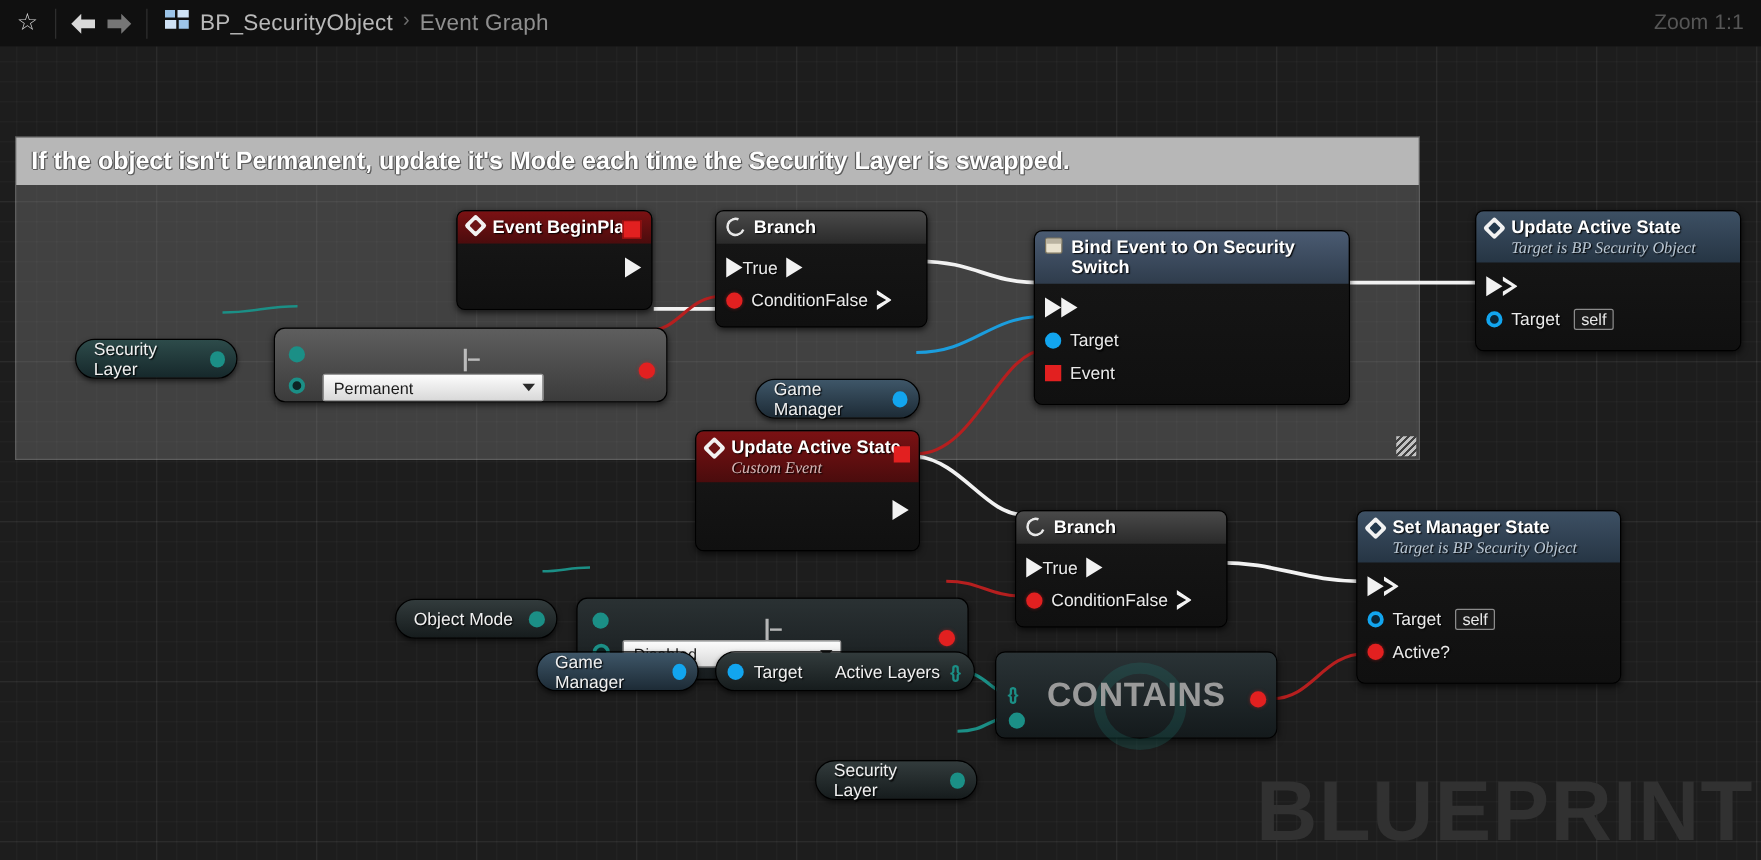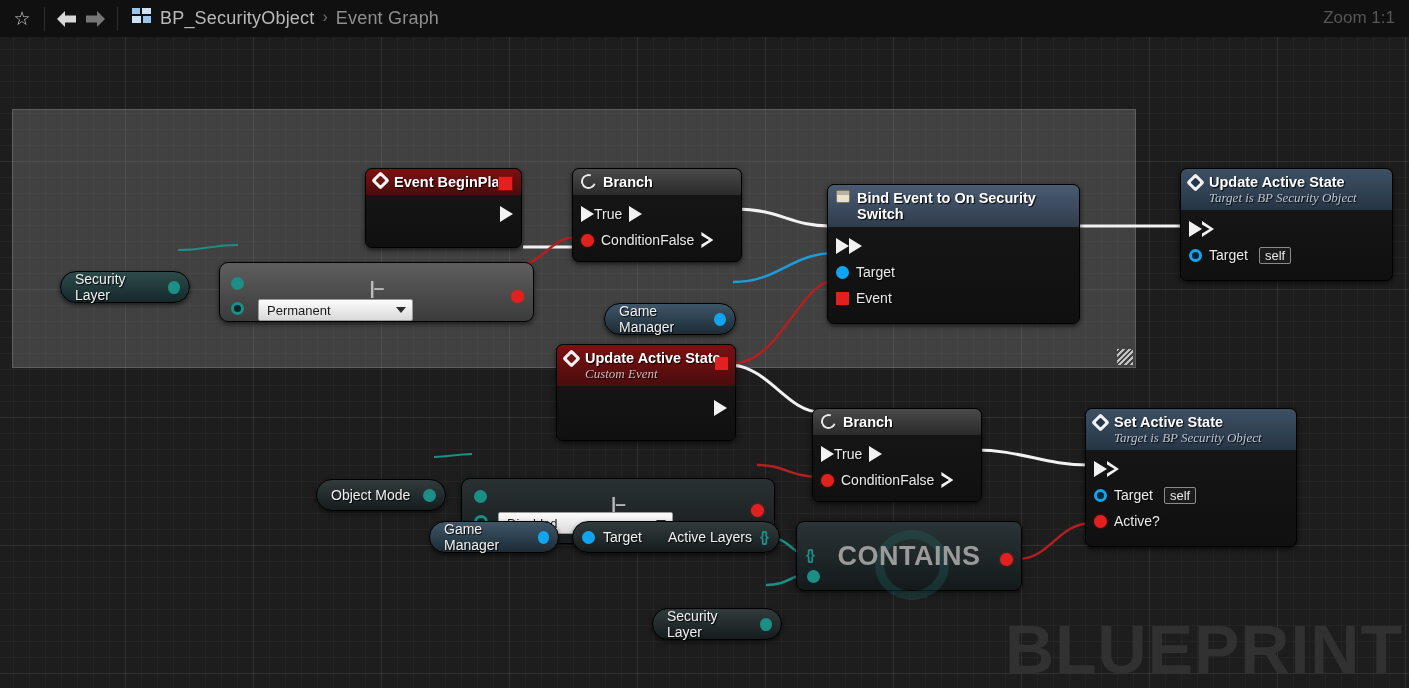--- a/index.html
+++ b/index.html
@@ -249,20 +249,21 @@
     <span class="bc-text dim">Event Graph</span>
   </div>
   <div id="zoomlabel">Zoom 1:1</div>
 </div>
 
 <div id="canvas">
   <div id="grid"></div>
   <div id="watermark">BLUEPRINT</div>
 
   <div id="comment">
+    <div class="ctitle">If the object isn't Permanent, update it's Mode each time the Security Layer is swapped.</div>
     <div class="grip"></div>
   </div>
 
   <svg id="wires">
 
     <path d="M523,210 C545,210 555,210 576,210" stroke="#f2f2f2" stroke-width="3" fill="none"></path>
 
     <path d="M735,172 C780,172 790,189 830,189" stroke="#f2f2f2" stroke-width="3" fill="none"></path>
 
     <path d="M1077,189 C1120,189 1140,189 1180,189" stroke="#f2f2f2" stroke-width="3" fill="none"></path>
@@ -398,21 +399,21 @@
 
   <div class="pill teal" style="left:60px;top:234px;width:130px;justify-content:space-between;">
     <span class="t">Security Layer</span>
     <span class="dot teal"></span>
   </div>
 
   <div class="cmp lit" style="left:219px;top:225px;width:315px;height:60px;">
     <span class="glyph" style="top:14px;">|–</span>
     <span class="dot teal" style="position:absolute;left:11px;top:14px;"></span>
     <span class="dot" style="position:absolute;left:11px;top:39px;width:13px;height:13px;border-radius:50%;background:#0d2524;border:3px solid #1b8f86;box-sizing:border-box;"></span>
-    <div class="ddown" style="left:38px;top:36px;width:155px;">
+    <div class="ddown" style="left:38px;top:36px;width:177px;">
       <span>Permanent</span>
       <span class="cv"></span>
     </div>
     <span class="dot red" style="position:absolute;right:9px;top:27px;"></span>
   </div>
 
   <div class="pill blue" style="left:604px;top:266px;width:132px;justify-content:space-between;">
     <span class="t">Game Manager</span>
     <span class="dot blue"></span>
   </div>
@@ -477,21 +478,21 @@
         </div>
       </div>
     </div>
   </div>
 
   <div class="node" style="left:1085px;top:371px;width:212px;">
     <div class="nd-body">
       <div class="nd-head head-fn" style="align-items:flex-start;">
         <span class="diamond blue" style="margin-top:2px;"></span>
         <span style="display:flex;flex-direction:column;">
-          <span class="ttl">Set Active State</span>
+          <span class="ttl">Set Manager State</span>
           <span class="sub">Target is BP Security Object</span>
         </span>
       </div>
       <div class="nd-rows" style="padding-bottom:12px;">
         <div class="row">
           <span class="pinL">
               <span class="exec"></span>
             </span>
           <span class="pinR">
               <span class="exec-hollow"></span>

